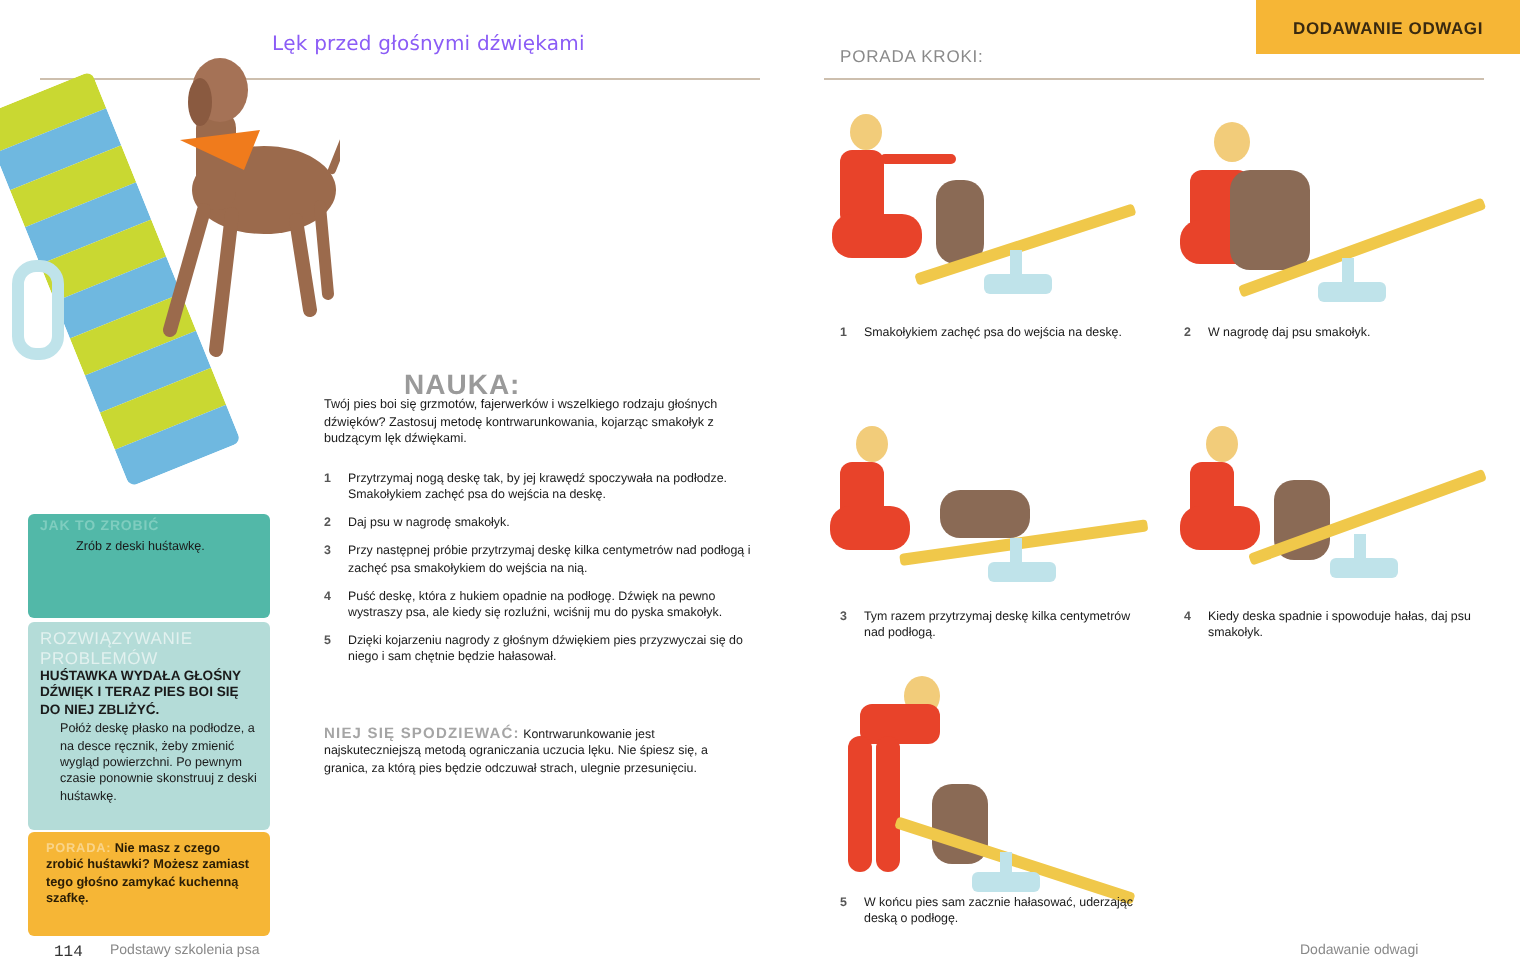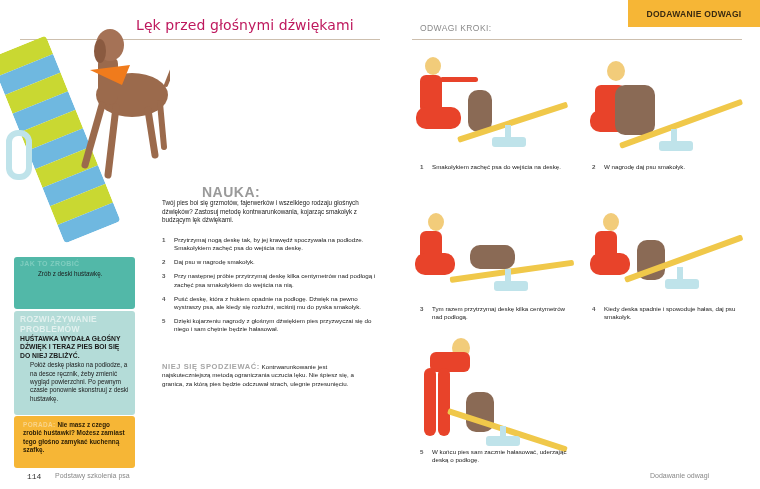--- a/index.html
+++ b/index.html
@@ -1,18 +1,18 @@
 <!DOCTYPE html>
 <html><head>
 <meta charset="utf-8">
 <style>
   * { margin:0; padding:0; box-sizing:border-box; }
   body { width:760px; height:489px; background:#fff; position:relative; overflow:hidden; font-family:"Liberation Sans", sans-serif; color:#1a1a1a; }
   .abs { position:absolute; }
-  .title { left:136px; top:17px; font-family:"DejaVu Sans", sans-serif; font-size:14px; color:#be185d; letter-spacing:0.1px; }
+  .title { left:136px; top:17px; font-family:"DejaVu Sans", sans-serif; font-size:10px; color:#8b5cf6; letter-spacing:0.1px; }
   .rule-left { left:20px; top:39px; width:360px; height:1px; background:#cdbfae; }
   .rule-right { left:412px; top:39px; width:330px; height:1px; background:#cdbfae; }
   .next-steps { left:420px; top:23px; font-size:8.5px; color:#8a8a8a; letter-spacing:0.4px; }
   .tab { left:628px; top:0; width:132px; height:27px; background:#f6b636; font-size:8.5px; font-weight:bold; color:#3a2a10; display:flex; align-items:center; justify-content:center; letter-spacing:0.3px; }
 
   .seesaw-board { left:-10px; top:58px; width:60px; height:200px; transform:rotate(-22deg); transform-origin:top left; border-radius:4px; overflow:hidden; }
   .stripe { height:20px; }
   .dog { left:60px; top:15px; width:110px; height:175px; }
 
   .nauka-h { left:162px; top:184px; font-size:14px; font-weight:bold; color:#9a9a9a; letter-spacing:0.5px;margin-left:40px; }
@@ -20,21 +20,21 @@
   .steps { left:162px; top:236px; width:220px; font-size:6.2px; line-height:8.4px; }
   .step { display:flex; margin-bottom:5.5px; }
   .step .n { width:12px; flex:none; font-weight:bold; color:#555; }
   .czego { left:162px; top:363px; width:215px; font-size:6.2px; line-height:8.4px; }
   .czego .lbl { font-size:7.5px; font-weight:bold; color:#a5a5a5; letter-spacing:0.6px; }
 
   .box-teal { left:14px; top:257px; width:121px; height:52px; background:#52b8a8; border-radius:3px; padding:3px 6px; }
   .box-teal .h { font-size:7px; font-weight:bold; color:#7fcdbf; letter-spacing:0.4px; }
   .box-teal .t { font-size:6.3px; margin-top:3px; padding-left:18px; }
   .box-light { left:14px; top:311px; width:121px; height:104px; background:#b4dcd8; border-radius:3px; padding:3px 6px; }
-  .box-light .h { font-size:8.5px; font-weight:bold; color:#e2f1ef; line-height:10px; letter-spacing:0.3px; }
+  .box-light .h { font-size:8.5px; font-weight:normal; color:#e2f1ef; line-height:10px; letter-spacing:0.3px; }
   .box-light .q { font-size:6.8px; font-weight:bold; line-height:8.4px; margin-top:1px; }
   .box-light .t { font-size:6.3px; line-height:8.4px; padding-left:10px; margin-top:1px; }
   .box-orange { left:14px; top:416px; width:121px; height:52px; background:#f6b636; border-radius:3px; padding:5px 9px; font-size:6.4px; line-height:8.3px; font-weight:bold; color:#2a1d05; }
   .box-orange .lbl { color:#f9d48a; letter-spacing:0.4px; }
 
   .foot-l-num { left:27px; top:472px; font-family:Liberation Mono, monospace; font-size:8px; color:#333; }
   .foot-l-txt { left:55px; top:472px; font-size:7px; color:#888; }
   .foot-r-txt { left:650px; top:472px; font-size:7px; color:#888; }
   .foot-r-num { left:734px; top:472px; font-family:"Liberation Serif", serif; font-size:8px; color:#333;margin-top:32px; }
 
@@ -47,21 +47,21 @@
   .dog-s { position:absolute; background:#8a6a55; border-radius:10px; }
   .plank { position:absolute; height:6px; background:#f0c84a; border-radius:2px; transform-origin:left center; }
   .base { position:absolute; width:34px; height:10px; background:#bfe3ea; border-radius:3px; }
   .post { position:absolute; width:6px; height:14px; background:#bfe3ea; }
 </style>
 </head>
 <body>
 
 <div class="abs title">Lęk przed głośnymi dźwiękami</div>
 <div class="abs rule-left"></div>
-<div class="abs next-steps">ODWAGI KROKI:</div>
+<div class="abs next-steps">PORADA KROKI:</div>
 <div class="abs rule-right"></div>
 <div class="abs tab">DODAWANIE ODWAGI</div>
 
 <div class="abs seesaw-board">
   <div class="stripe" style="background:#c9d832"></div>
   <div class="stripe" style="background:#6fb8e0"></div>
   <div class="stripe" style="background:#c9d832"></div>
   <div class="stripe" style="background:#6fb8e0"></div>
   <div class="stripe" style="background:#c9d832"></div>
   <div class="stripe" style="background:#6fb8e0"></div>

